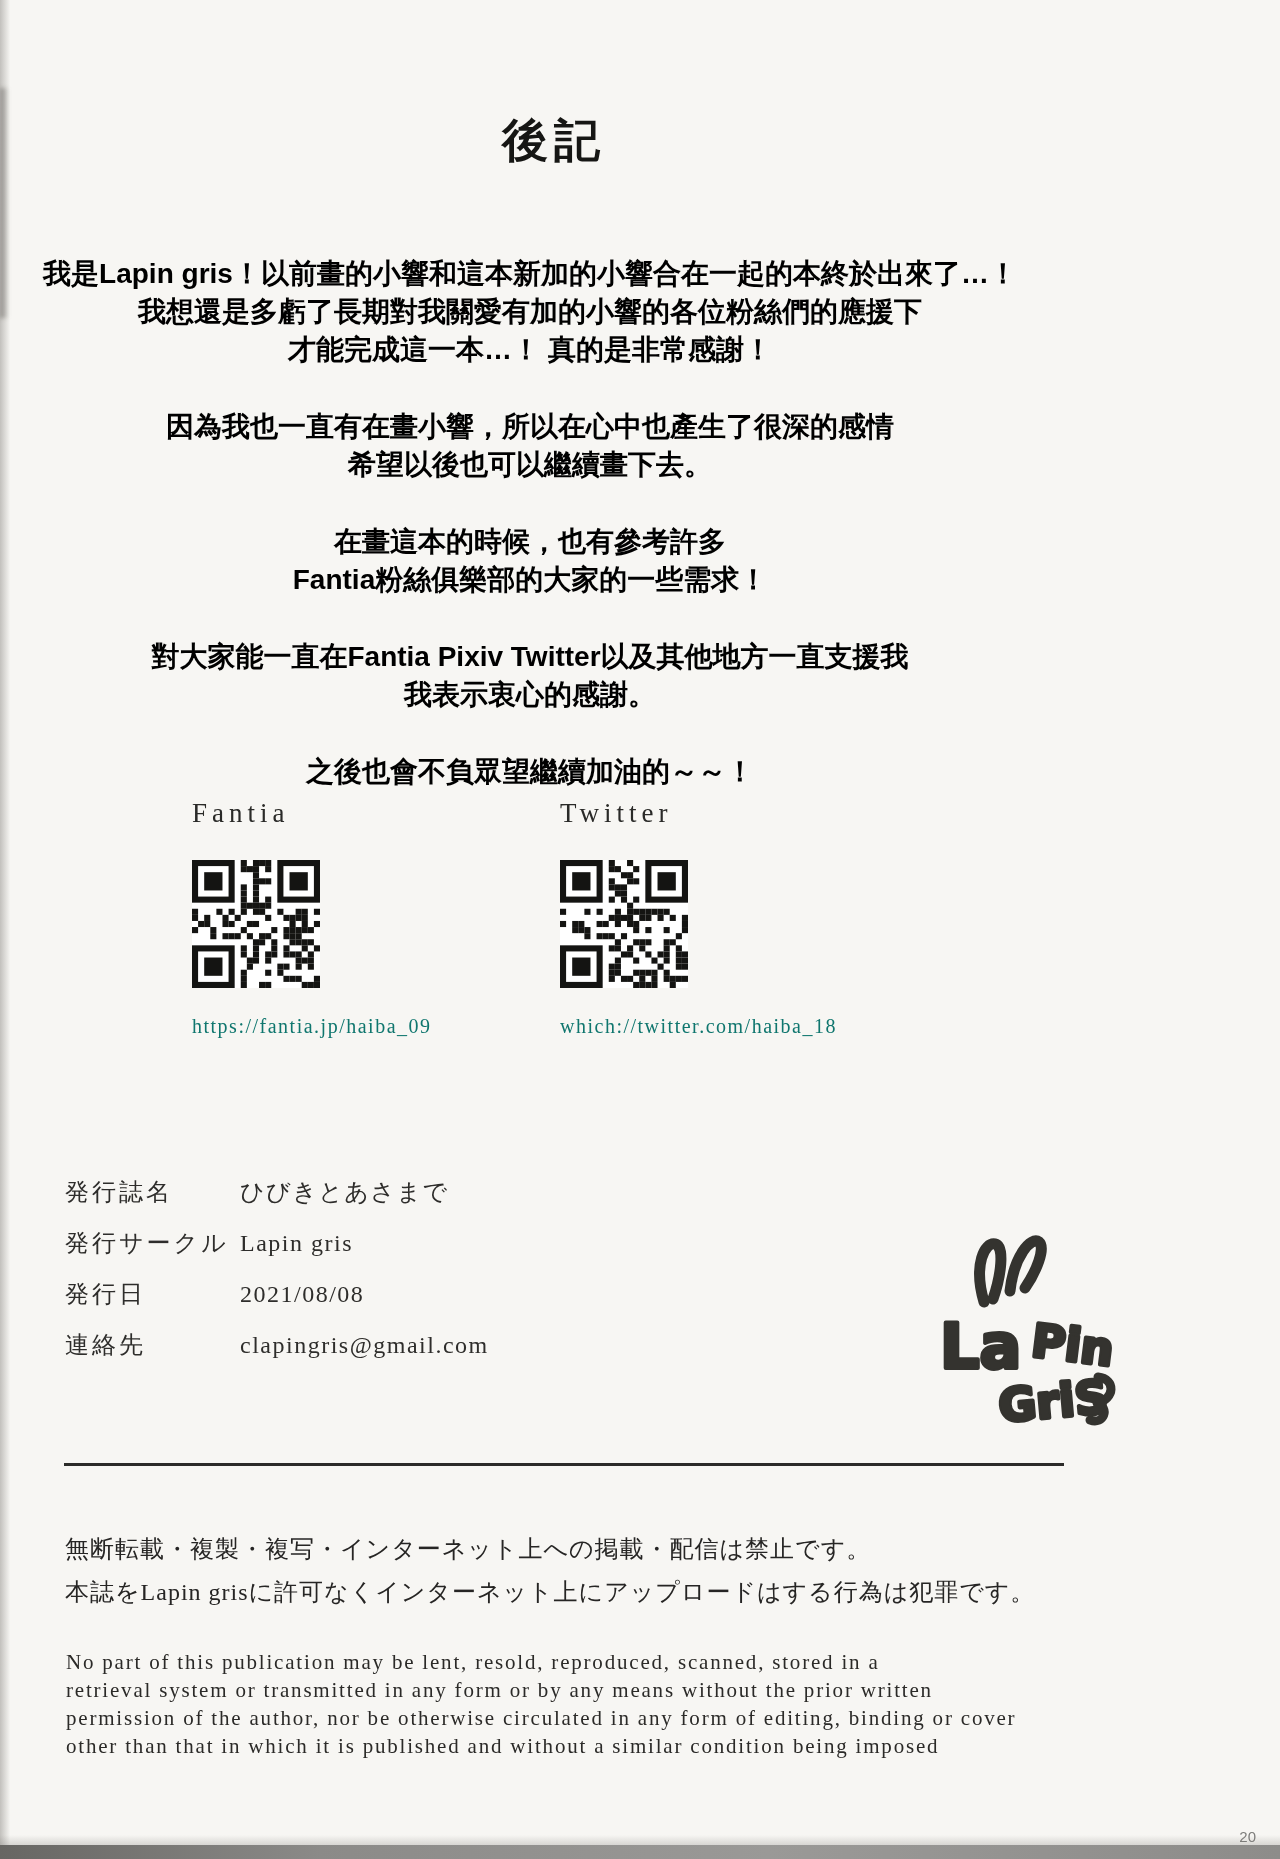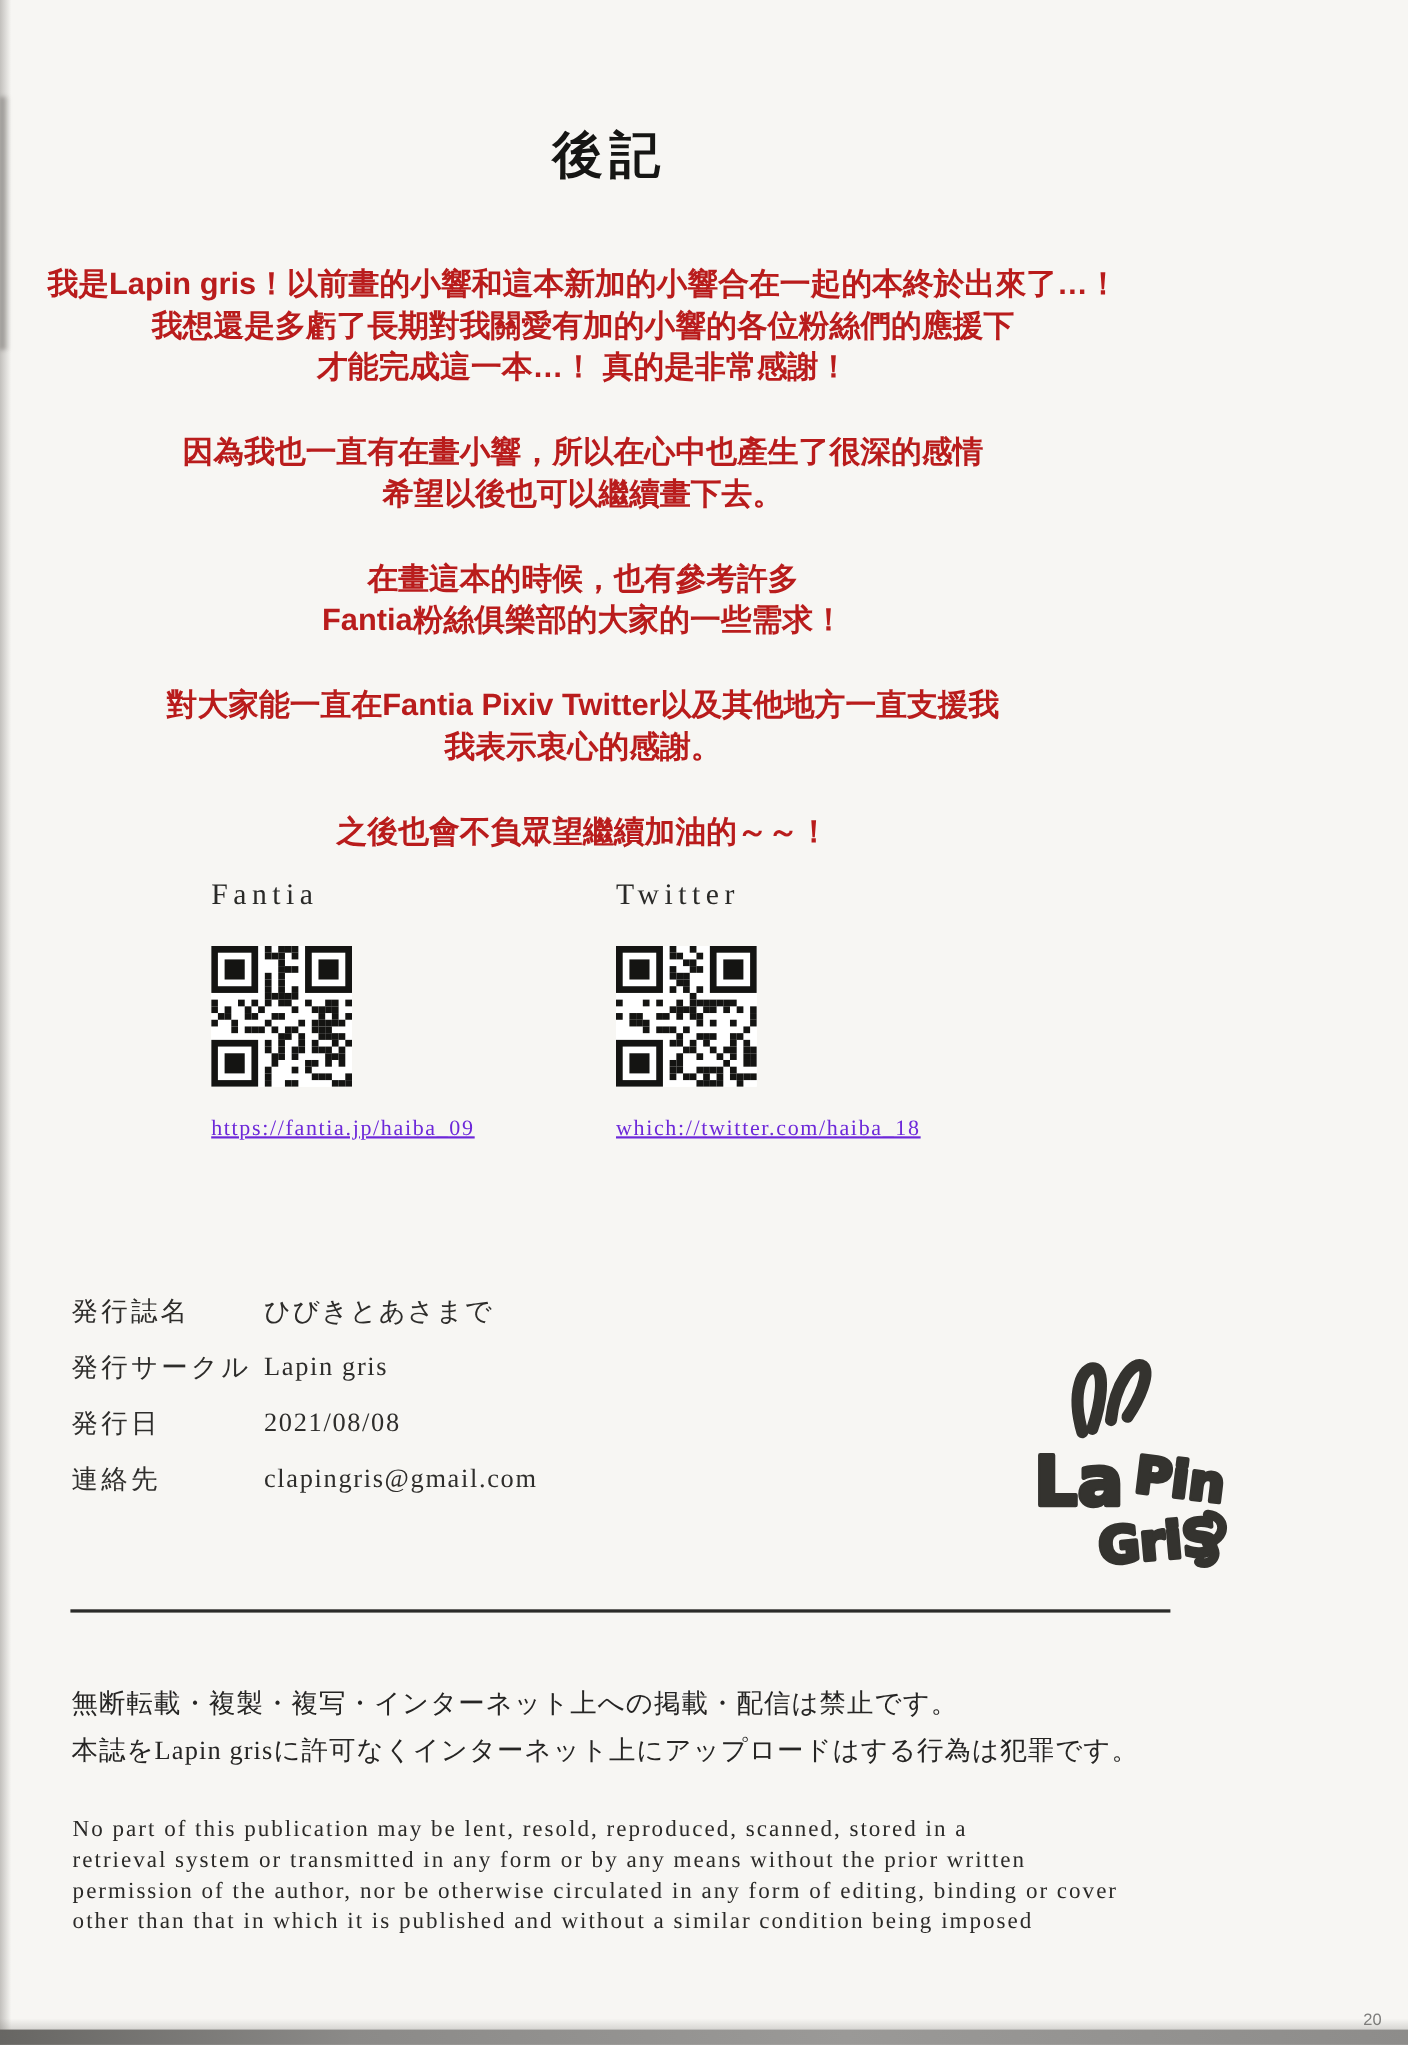--- a/index.html
+++ b/index.html
@@ -12,44 +12,44 @@
     color:#1b1b19;
   }
   
   .title{
     position:absolute;left:0;top:110px;width:1060px;margin:0;
     text-align:center;
     font:700 46px "Liberation Sans", sans-serif;
     letter-spacing:6px;color:#161614;padding-left:24px;
   }
   .afterword{
-    position:absolute;left:0;top:200px;width:1060px;
+    position:absolute;left:0;top:216px;width:1060px;
     text-align:center;
     font:700 28px "Liberation Sans", sans-serif;
-    color:#b91c1c;
+    color:#000000;
   }
   .para{margin:0 0 39px 0;line-height:39px;}
   .para:last-child{margin-bottom:0;}
   
   .qr-col{
     position:absolute;top:798px;width:330px;
     display:flex;flex-direction:column;align-items:flex-start;
   }
   .qr-col.fantia{left:192px;}
   .qr-col.twitter{left:560px;}
   .qr-label{
     font:400 27px "Liberation Serif", serif;
     letter-spacing:5px;color:#2a2a28;
   }
   .qr-box{margin-top:31px;width:128px;height:128px;background:#fff;}
   .qr-box svg{width:128px;height:128px;display:block;}
   .qr-url{
     margin-top:27px;white-space:nowrap;
     font:400 20px "Liberation Serif", serif;
-    letter-spacing:1.5px;color:#6d28d9;text-decoration:underline;
+    letter-spacing:1.5px;color:#0f766e;
   }
   
   .colophon{
     position:absolute;left:65px;top:1172px;
     font:400 24px "Liberation Serif", serif;color:#2e2d2b;
   }
   .c-row{display:flex;align-items:center;height:40px;margin-bottom:11px;}
   .c-label{width:175px;letter-spacing:3px;flex:none;}
   .c-value{letter-spacing:1.5px;white-space:nowrap;}
   

